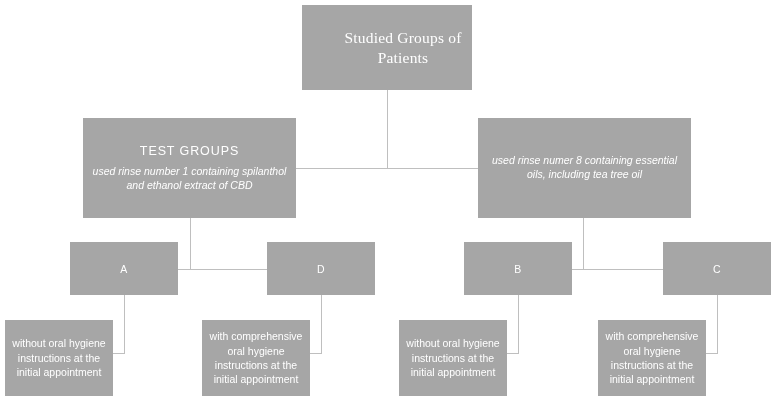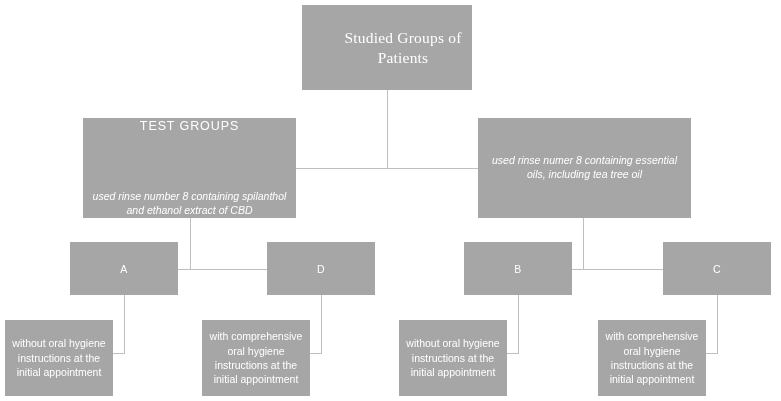--- a/index.html
+++ b/index.html
@@ -88,23 +88,23 @@
   <div class="connector v" style="left:518px; top:295px; height:59px;"></div>
   <div class="connector h" style="left:506px; top:353px; width:13px;"></div>
 
   <div class="connector v" style="left:717px; top:295px; height:59px;"></div>
   <div class="connector h" style="left:705px; top:353px; width:13px;"></div>
 
   <div class="node node-root" style="left:302px; top:5px; width:170px; height:85px;padding-left:32px;">
     <span>Studied Groups of Patients</span>
   </div>
 
-  <div class="node node-group" style="left:83px; top:118px; width:213px; height:100px;justify-content:space-between;">
+  <div class="node node-group" style="left:83px; top:118px; width:213px; height:100px;">
     <span class="group-title">TEST GROUPS</span>
-    <span class="group-desc">used rinse number 8 containing spilanthol and ethanol extract of CBD</span>
+    <span class="group-desc">used rinse number 1 containing spilanthol and ethanol extract of CBD</span>
   </div>
 
   <div class="node node-group" style="left:478px; top:118px; width:213px; height:100px;">
     <span class="group-desc">used rinse numer 8 containing essential oils, including tea tree oil</span>
   </div>
 
   <div class="node node-letter" style="left:70px; top:242px; width:108px; height:53px;">
     <span>A</span>
   </div>
 

